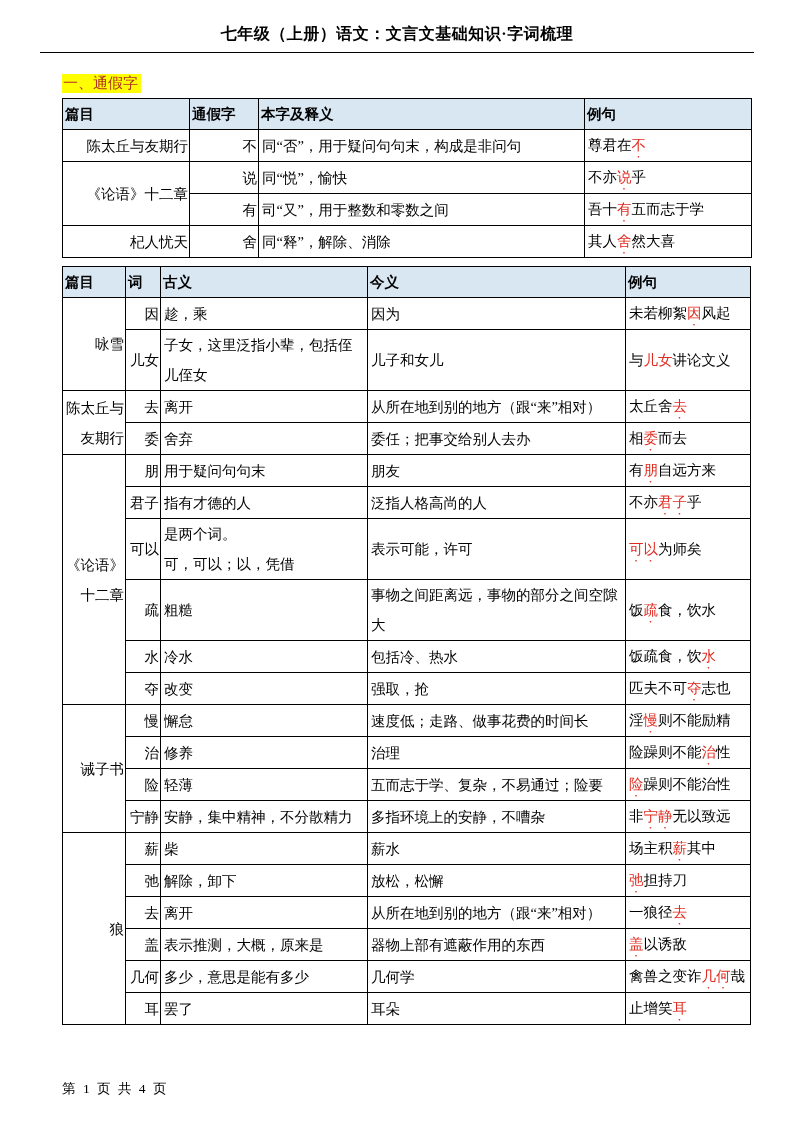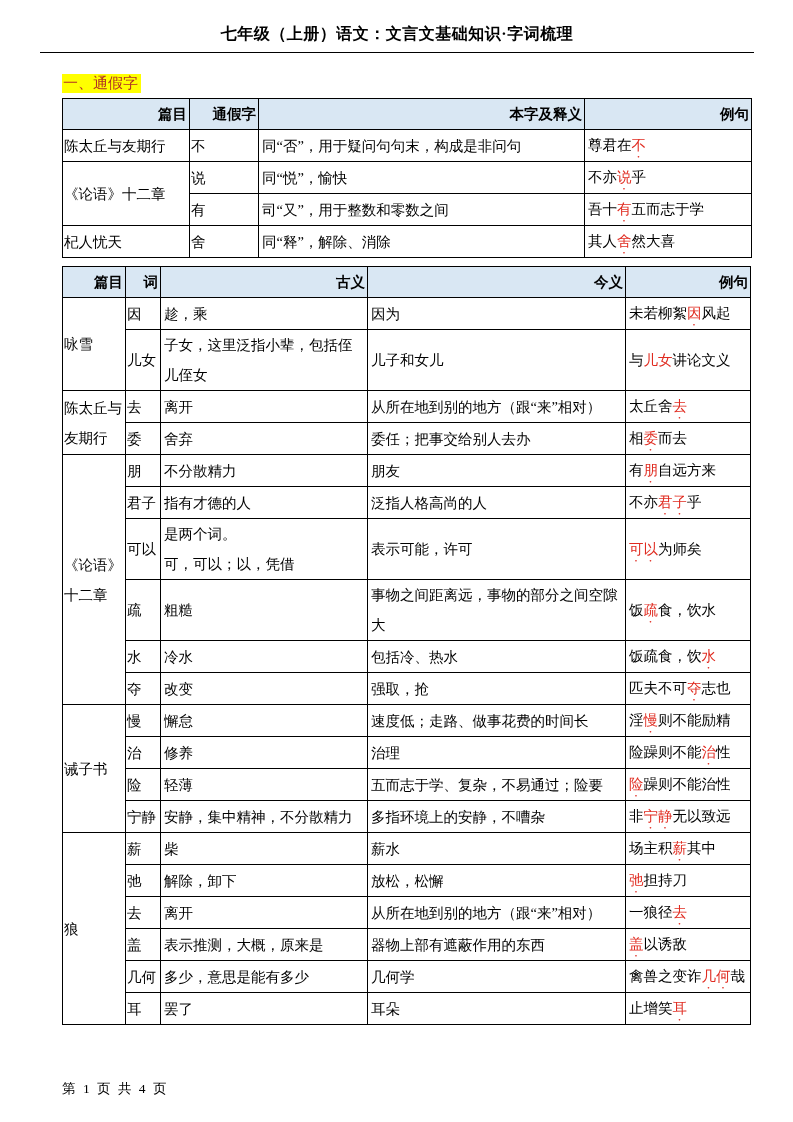--- a/index.html
+++ b/index.html
@@ -18,27 +18,27 @@
   .hl{
     background:var(--hl,#ffff00);color:var(--heading,#b03024);
     padding:1px 3px 2px 1px;
   }
   table.tbl{border-collapse:collapse;table-layout:fixed;}
   .t1{width:689px;margin-bottom:8px;}
   .t2{width:688px;}
   .tbl th,.tbl td{border:1px solid #000;font-size:14.5px;}
   .tbl th{
     background:var(--thbg,#d9e7f3);font-weight:bold;height:30px;
-    line-height:28px;padding:0 2px;text-align:right;
+    line-height:28px;padding:0 2px;text-align:left;
   }
   .tbl td{
     height:31px;line-height:30px;vertical-align:middle;
     white-space:pre-line;overflow:hidden;
   }
-  td.c{text-align:left;padding:0 1px;}
+  td.c{text-align:right;padding:0 1px;}
   td.l{text-align:left;padding:0 3px;}
   .em-red,.em-dot{color:var(--red,#e02b20);}
   .em-dot{
     -webkit-text-emphasis:filled dot currentColor;
     text-emphasis:filled dot currentColor;
     -webkit-text-emphasis-position:under;
     text-emphasis-position:under right;
   }
   .page-footer{
     margin-top:auto;text-align:left;font-size:13.5px;
@@ -140,21 +140,21 @@
           </tr>
           <tr>
             <td class="c">委</td>
             <td class="l">舍弃</td>
             <td class="l">委任；把事交给别人去办</td>
             <td class="l">相<span class="em-dot">委</span>而去</td>
           </tr>
           <tr>
             <td rowspan="6" class="c">《论语》十二章</td>
             <td class="c">朋</td>
-            <td class="l">不分散精力</td>
+            <td class="l">用于疑问句句末</td>
             <td class="l">朋友</td>
             <td class="l">有<span class="em-dot">朋</span>自远方来</td>
           </tr>
           <tr>
             <td class="c">君子</td>
             <td class="l">指有才德的人</td>
             <td class="l">泛指人格高尚的人</td>
             <td class="l">不亦<span class="em-dot">君子</span>乎</td>
           </tr>
           <tr>

